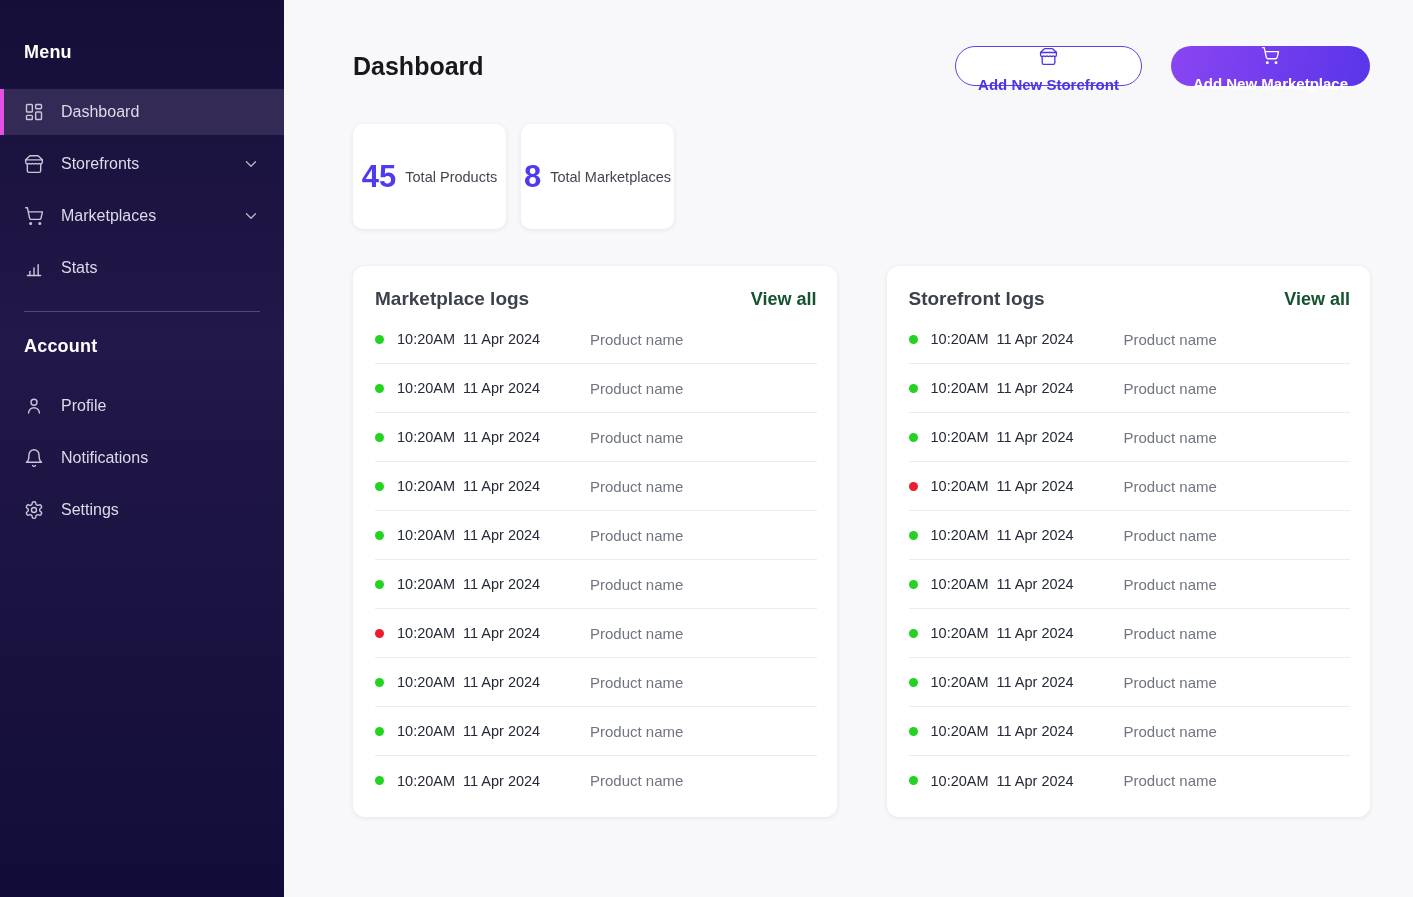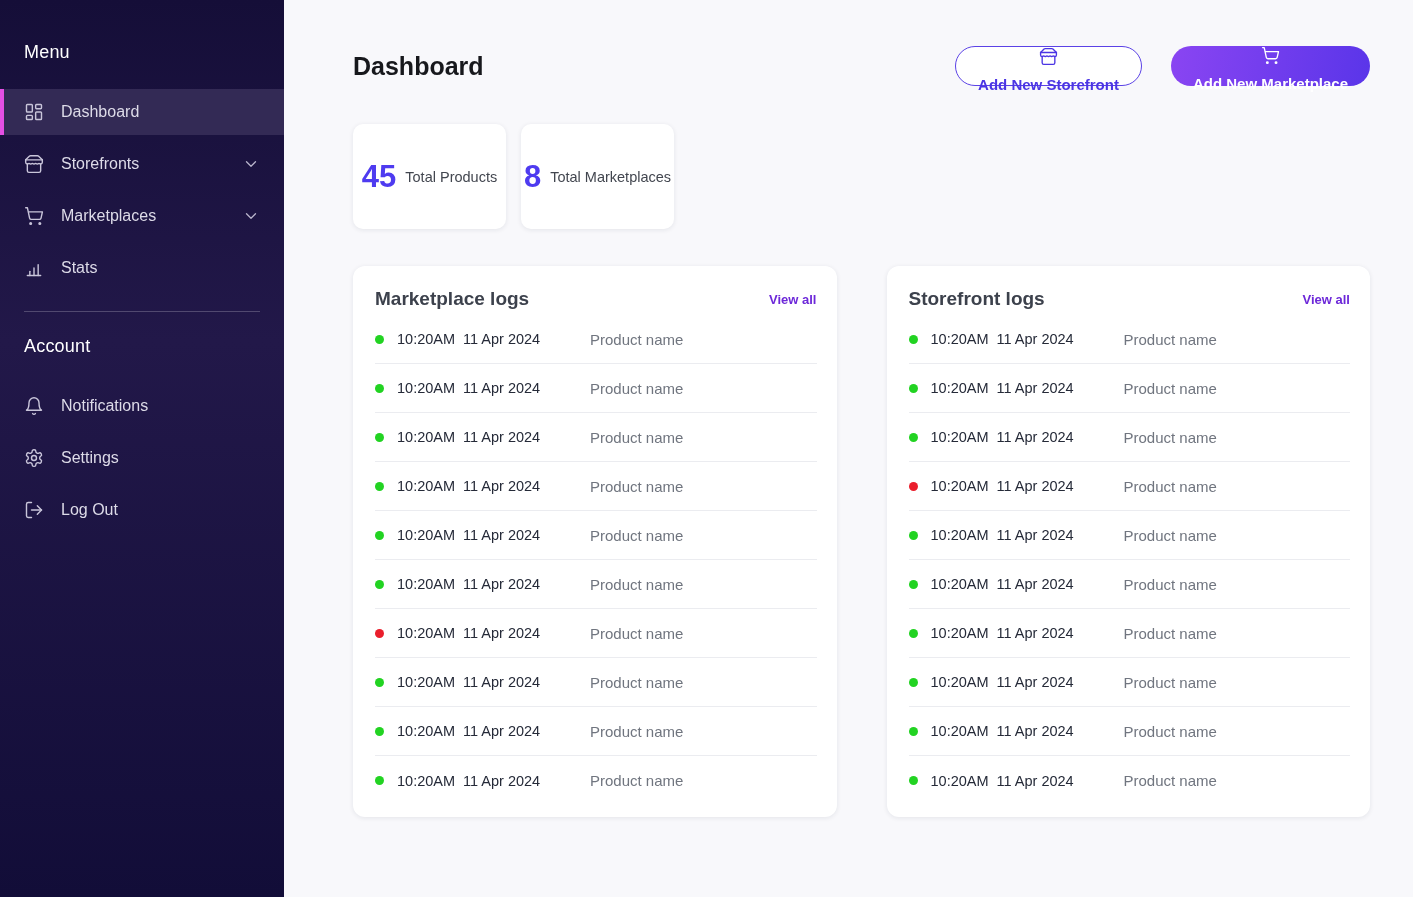--- a/index.html
+++ b/index.html
@@ -13,21 +13,21 @@
   }
 
   
   .sidebar {
     width: 284px; min-width: 284px; height: 897px;
     background: linear-gradient(180deg, #150e38 0%, #221849 38%, #120d38 100%);
     color: #dddbe8;
     padding-top: 42px;
   }
   .side-heading {
-    color: #ffffff; font-size: 18px; font-weight: 400;
+    color: #ffffff; font-size: 18px; font-weight: 700;
     padding: 0 24px; margin: 0 0 26px 0; letter-spacing: 0.2px;
   }
   .side-item {
     display: flex; align-items: center;
     height: 46px; padding: 0 24px; margin-bottom: 6px;
     gap: 17px; font-size: 16px; color: #dddbe8;
     cursor: pointer; position: relative;
   }
   .side-item.active { background: #332a55; }
   .side-item.active::before {
@@ -73,21 +73,21 @@
   
   .panel-row { display: flex; gap: 50px; margin-top: 37px; }
   .panel {
     flex: 1; background: #ffffff; border-radius: 12px;
     box-shadow: 0 1px 5px rgba(25,30,60,0.09);
     padding: 22px 20px 12px 22px;
   }
   .panel-head { display: flex; align-items: center; margin-bottom: 5px; }
   .panel-title { font-size: 19px; font-weight: 600; color: #3c414c; margin: 0; }
   .view-all {
-    margin-left: auto; color: #6d28d9; font-size: 13px; font-weight: 600;
+    margin-left: auto; color: #14532d; font-size: 18px; font-weight: 600;
     text-decoration: none; cursor: pointer;
   }
   .log-row {
     display: flex; align-items: center; height: 49px;
     border-bottom: 1px solid #ebecf0;
   }
   .log-row:last-child { border-bottom: none; }
   .dot { width: 9px; height: 9px; border-radius: 50%; margin-right: 13px; flex: none; }
   .log-meta { width: 173px; display: flex; align-items: baseline; color: #252a38; font-size: 14.5px; font-weight: 500; }
   .log-date { margin-left: 8px; }
@@ -152,44 +152,43 @@
         </span>
         <span>Stats</span>
       </div>
     </nav>
   <div class="side-divider"></div>
   <h2 class="side-heading">Account</h2>
   <nav>
       <div class="side-item">
         <span class="icon">
           <svg viewBox="0 0 24 24" fill="none" stroke="currentColor" stroke-width="1.7" stroke-linecap="round" stroke-linejoin="round">
+            <circle cx="12" cy="7.5" r="3.6"></circle>
+            <path d="M5.5 20.5a6.5 6.5 0 0 1 13 0"></path>
+          </svg>
+        </span>
+        <span>Profile</span>
+      </div>
+      <div class="side-item">
+        <span class="icon">
+          <svg viewBox="0 0 24 24" fill="none" stroke="currentColor" stroke-width="1.7" stroke-linecap="round" stroke-linejoin="round">
             <path d="M6 8a6 6 0 0 1 12 0c0 7 3 9 3 9H3s3-2 3-9"></path>
             <path d="M10.3 21a1.94 1.94 0 0 0 3.4 0"></path>
           </svg>
         </span>
         <span>Notifications</span>
       </div>
       <div class="side-item">
         <span class="icon">
           <svg viewBox="0 0 24 24" fill="none" stroke="currentColor" stroke-width="1.7" stroke-linecap="round" stroke-linejoin="round">
             <path d="M12.22 2h-.44a2 2 0 0 0-2 2v.18a2 2 0 0 1-1 1.73l-.43.25a2 2 0 0 1-2 0l-.15-.08a2 2 0 0 0-2.73.73l-.22.38a2 2 0 0 0 .73 2.73l.15.1a2 2 0 0 1 1 1.72v.51a2 2 0 0 1-1 1.74l-.15.09a2 2 0 0 0-.73 2.73l.22.38a2 2 0 0 0 2.73.73l.15-.08a2 2 0 0 1 2 0l.43.25a2 2 0 0 1 1 1.73V20a2 2 0 0 0 2 2h.44a2 2 0 0 0 2-2v-.18a2 2 0 0 1 1-1.73l.43-.25a2 2 0 0 1 2 0l.15.08a2 2 0 0 0 2.73-.73l.22-.39a2 2 0 0 0-.73-2.73l-.15-.08a2 2 0 0 1-1-1.74v-.5a2 2 0 0 1 1-1.74l.15-.09a2 2 0 0 0 .73-2.73l-.22-.38a2 2 0 0 0-2.73-.73l-.15.08a2 2 0 0 1-2 0l-.43-.25a2 2 0 0 1-1-1.73V4a2 2 0 0 0-2-2z"></path>
             <circle cx="12" cy="12" r="3"></circle>
           </svg>
         </span>
         <span>Settings</span>
-      </div>
-      <div class="side-item">
-        <span class="icon">
-          <svg viewBox="0 0 24 24" fill="none" stroke="currentColor" stroke-width="1.7" stroke-linecap="round" stroke-linejoin="round">
-            <path d="M9 21H5a2 2 0 0 1-2-2V5a2 2 0 0 1 2-2h4"></path>
-            <path d="m16 17 5-5-5-5"></path>
-            <path d="M21 12H9"></path>
-          </svg>
-        </span>
-        <span>Log Out</span>
       </div>
     </nav>
 </aside>
 
 <main class="main">
   <div class="topbar">
     <h1 class="page-title">Dashboard</h1>
     <div class="actions">
       <button class="btn btn-outline">
         <span class="icon">

